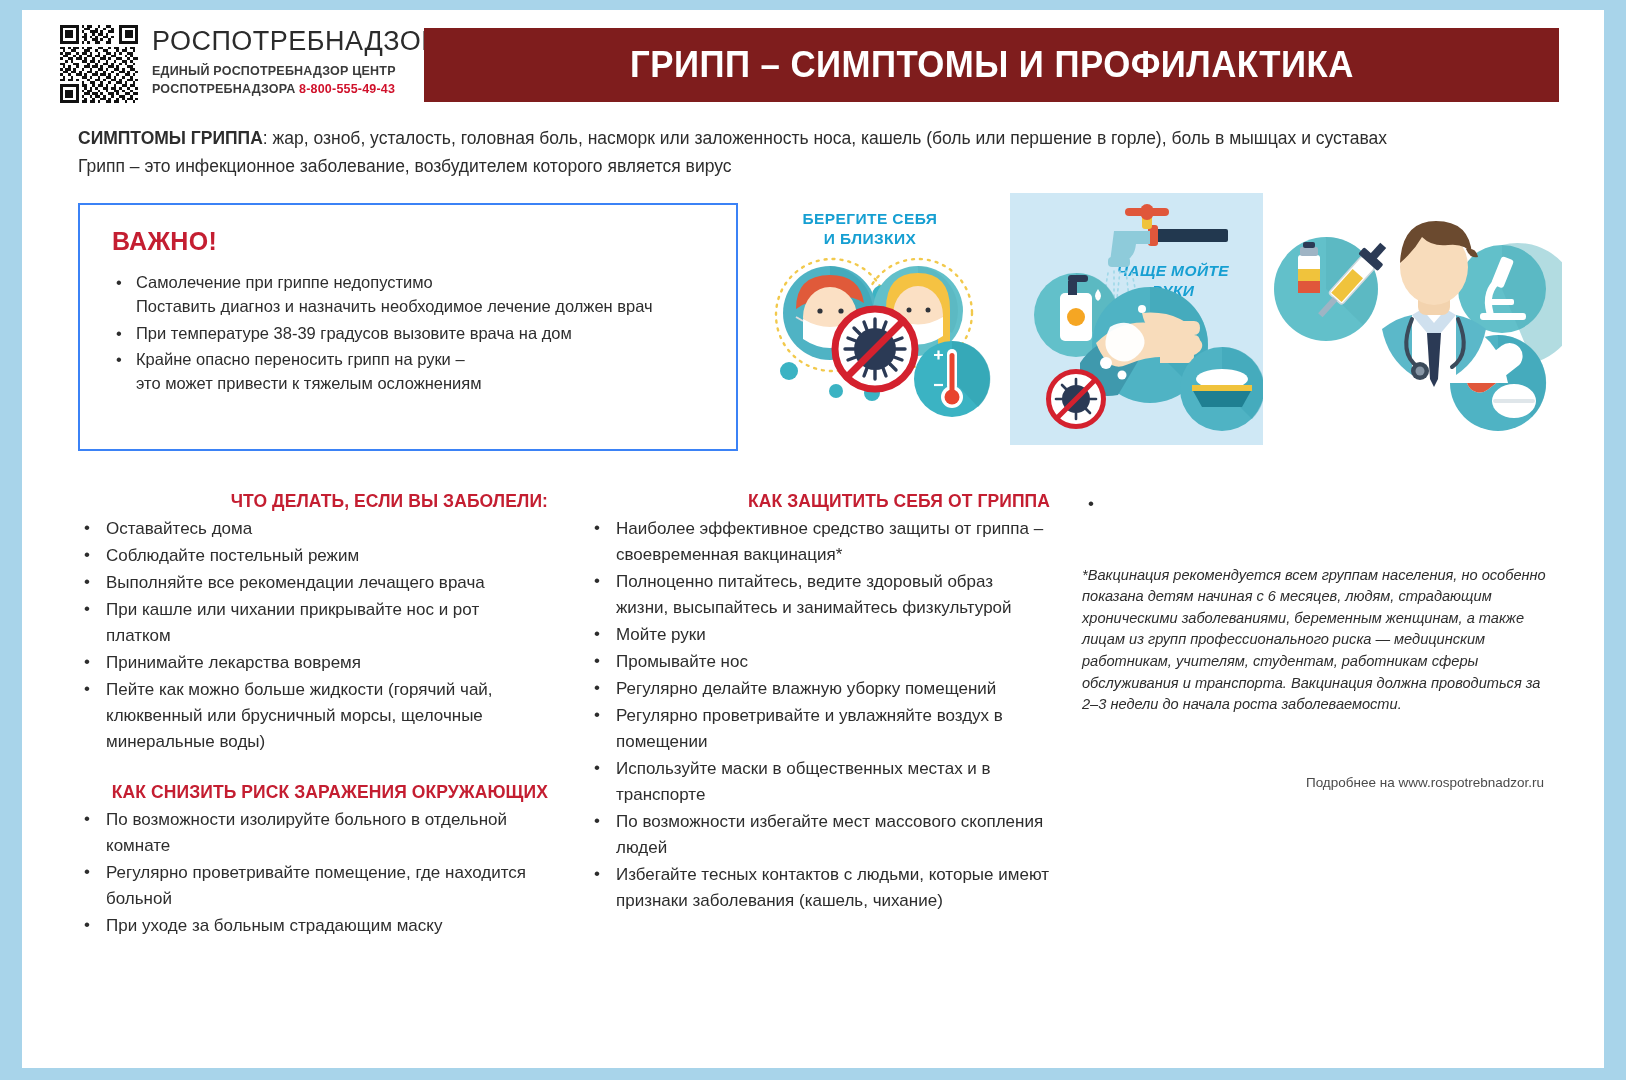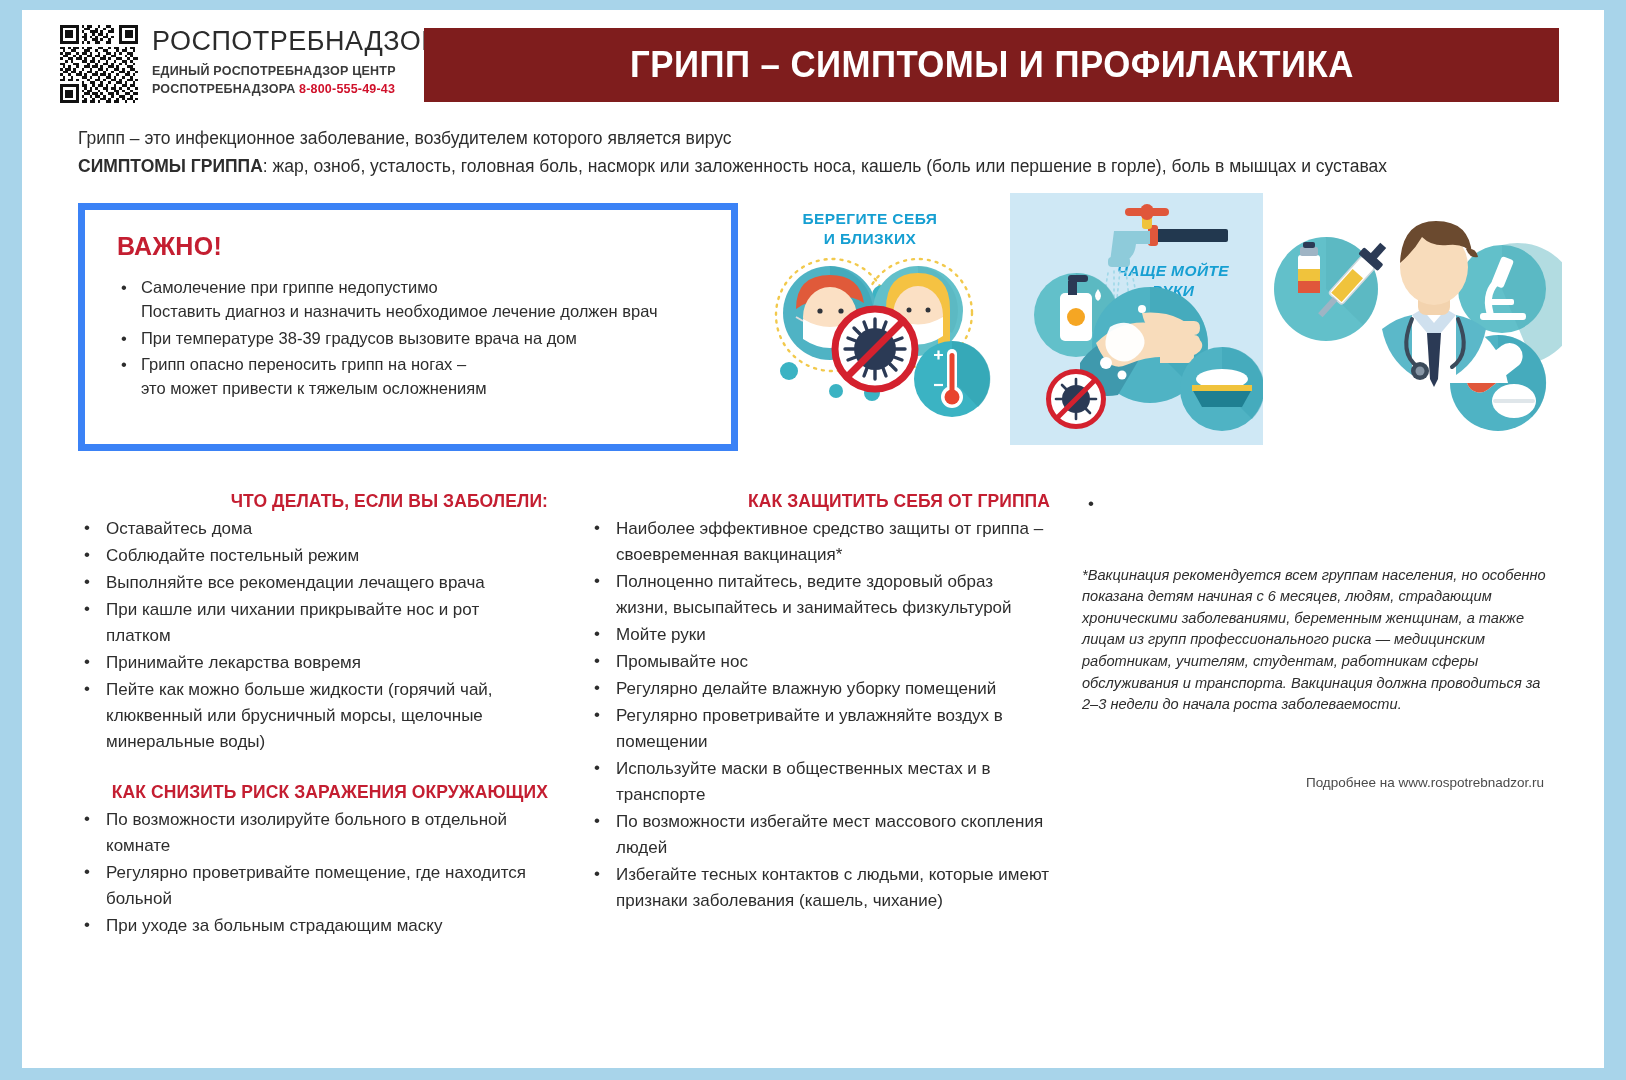--- a/index.html
+++ b/index.html
@@ -57,21 +57,21 @@
   
   .intro { margin: 22px 0 0 56px; width: 1460px; }
   .intro-line { font-size: 17.5px; color: #2d2d2d; line-height: 1.62; }
   .intro-line b { font-weight: 700; }
 
   
   .row-mid { position: relative; height: 270px; margin-top: 22px; }
   .important {
     position: absolute; left: 56px; top: 0;
     width: 660px; height: 248px;
-    border: 7px solid #3b82f6; background: #fff;
+    border: 2px solid #3b82f6; background: #fff;
   }
   .important-title {
     color: #c41e31; font-size: 25px; font-weight: 700;
     margin: 22px 0 14px 32px; letter-spacing: 0.3px;
   }
   .imp-list { list-style: none; margin: 0 26px 0 32px; }
   .imp-list li {
     position: relative; padding-left: 24px;
     font-size: 16.5px; color: #2d2d2d; line-height: 1.48;
     margin-bottom: 2px;
@@ -376,43 +376,43 @@
         </div>
       </div>
     </div>
 
     <div class="title-banner">
       <h1>ГРИПП – СИМПТОМЫ И ПРОФИЛАКТИКА</h1>
     </div>
   </div>
 
   <div class="intro">
-    <div class="intro-line">Грипп – это инфекционное заболевание, возбудителем которого является вирус</div>
     <div class="intro-line">
       <b>СИМПТОМЫ ГРИППА</b><span>: жар, озноб, усталость, головная боль, насморк   или заложенность носа, кашель (боль или першение в горле), боль в мышцах и суставах</span>
     </div>
+    <div class="intro-line">Грипп – это инфекционное заболевание, возбудителем которого является вирус</div>
   </div>
 
   <div class="row-mid">
 
     <div class="important">
       <div class="important-title">ВАЖНО!</div>
       <ul class="imp-list">
         <li>
           <span class="bul">•</span>
           <span>Самолечение при гриппе недопустимо</span>
           <span class="sub">Поставить диагноз и назначить необходимое лечение должен врач</span>
         </li>
         <li>
           <span class="bul">•</span>
           <span>При температуре 38-39 градусов вызовите врача на дом</span>
         </li>
         <li>
           <span class="bul">•</span>
-          <span>Грипп опасно переносить грипп на ногах –</span>
+          <span>Крайне опасно переносить грипп на руки –</span>
           <span class="sub">это может привести к тяжелым осложнениям</span>
         </li>
       </ul>
     </div>
 
     <div class="illus">
       <div class="illus-panel-bg"></div>
 
       <div class="cap-blue" style="left:8px; top:16px; width:200px;">
         <div>БЕРЕГИТЕ СЕБЯ</div>

